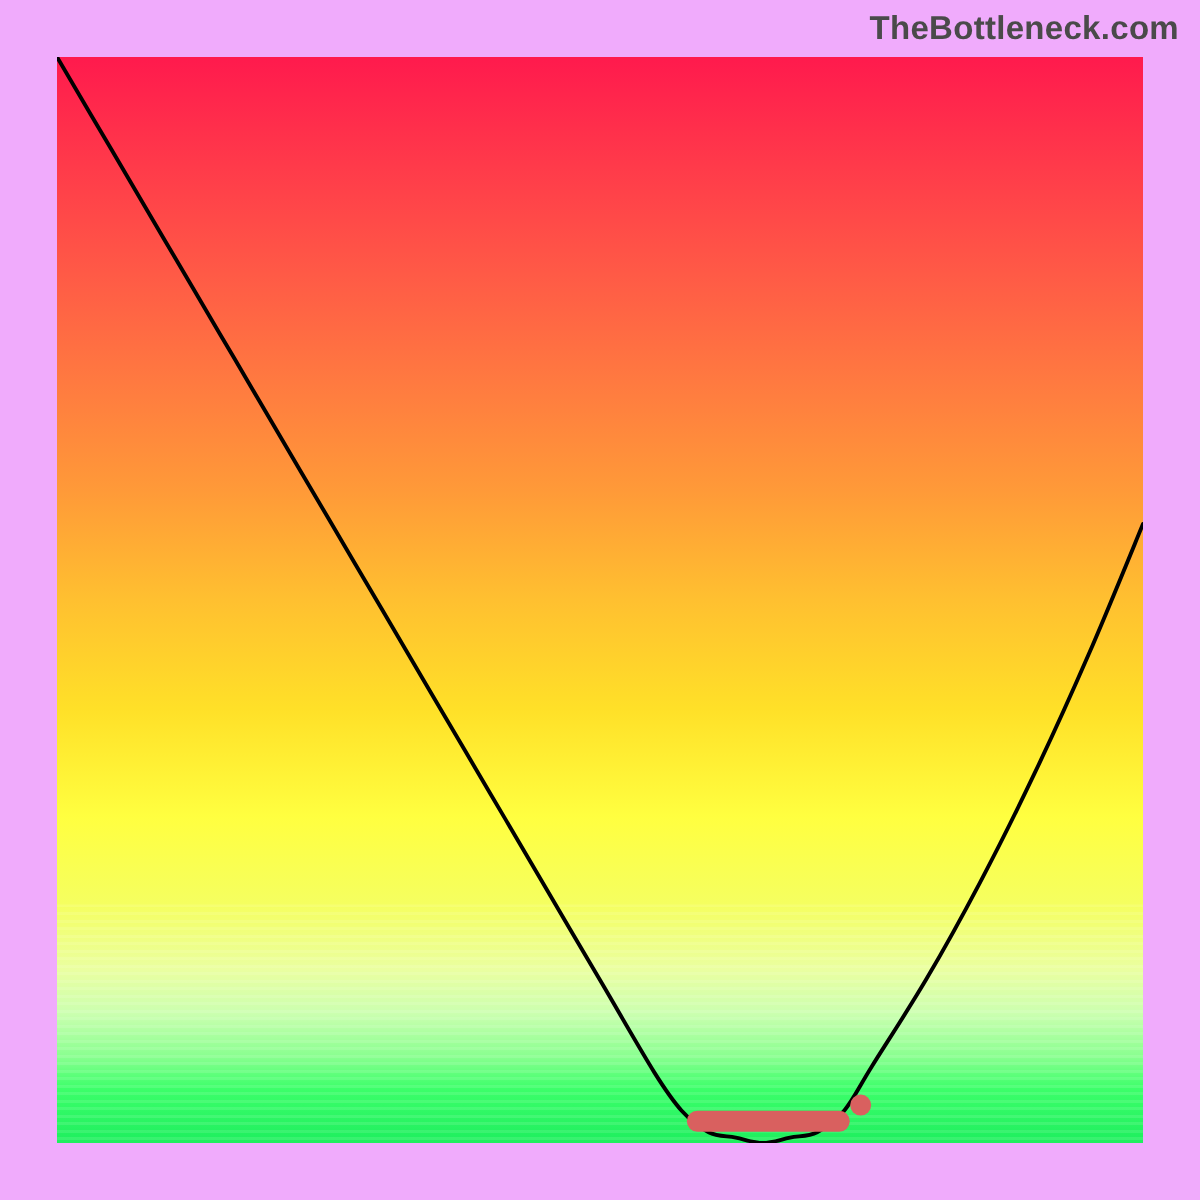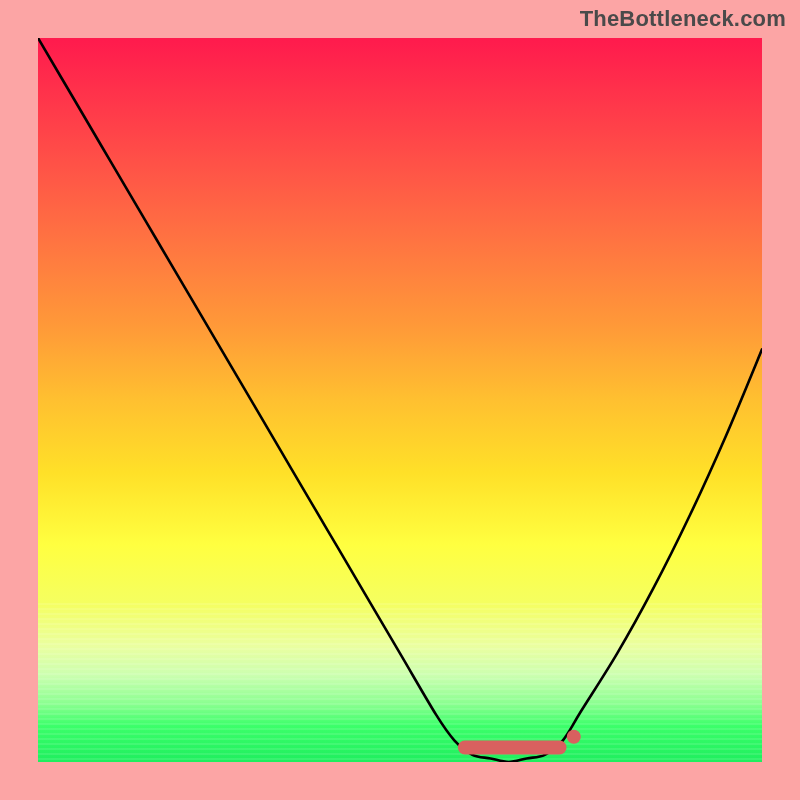--- a/index.html
+++ b/index.html
@@ -8,21 +8,21 @@
     width: 800px;
     height: 800px;
     background: #000;
     overflow: hidden;
     font-family: Arial, Helvetica, sans-serif;
   }
   .frame {
     position: relative;
     width: 800px;
     height: 800px;
-    background: #fca5a5;
+    background: #f0abfc;
   }
   .plot-area {
     position: absolute;
     left: 38px;
     top: 38px;
     width: 724px;
     height: 724px;
     background: linear-gradient(to bottom,
       #ff1a4d 0%,
       #ff3a4a 10%,

